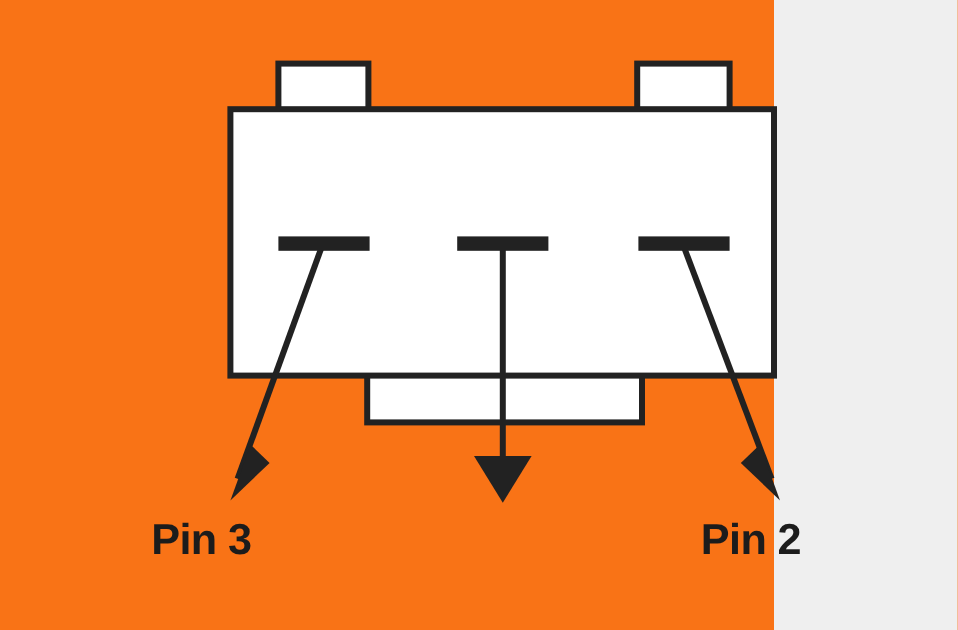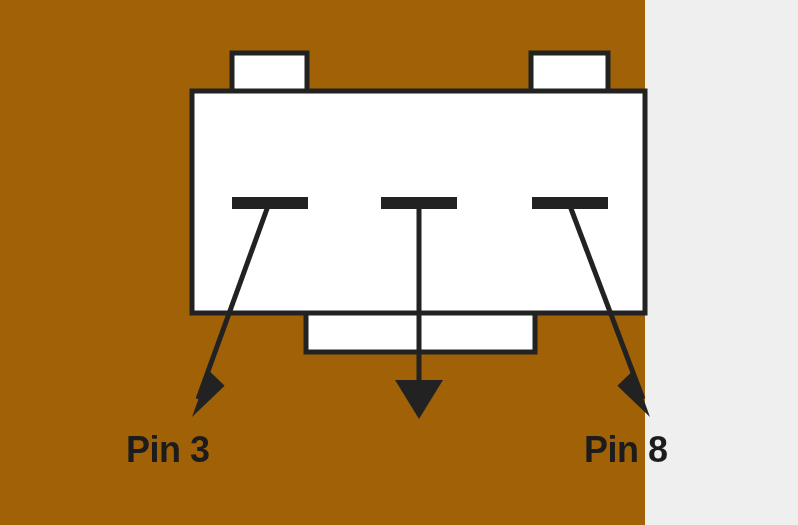--- a/index.html
+++ b/index.html
@@ -11,21 +11,21 @@
     width: 798px;
     height: 525px;
     background: #efefef;
     font-family: "Liberation Sans", sans-serif;
     overflow: hidden;
   }
   #diagram-root {
     position: relative;
     width: 645px;
     height: 525px;
-    background: #a16207;
+    background: #f97316;
   }
   #package-svg {
     position: absolute;
     left: 0;
     top: 0;
     width: 798px;
     height: 525px;
     display: block;
   }
   .pin-label {
@@ -65,15 +65,15 @@
     <rect x="232" y="197" width="76" height="12" fill="#222222"></rect>
     <rect x="381" y="197" width="76" height="12" fill="#222222"></rect>
     <rect x="532" y="197" width="76" height="12" fill="#222222"></rect>
 
     <polygon points="192,417 232,396 221,377" fill="#222222" transform="rotate(-16 192 417)"></polygon>
     <polygon points="419,419 443,380 395,380" fill="#222222"></polygon>
     <polygon points="650,417 610,396 621,377" fill="#222222" transform="rotate(16 650 417)"></polygon>
   </svg>
 
   <div class="pin-label" id="pin-label-3">Pin 3</div>
-  <div class="pin-label" id="pin-label-2">Pin 8</div>
+  <div class="pin-label" id="pin-label-2">Pin 2</div>
 
 </div>
 
 </body></html>

